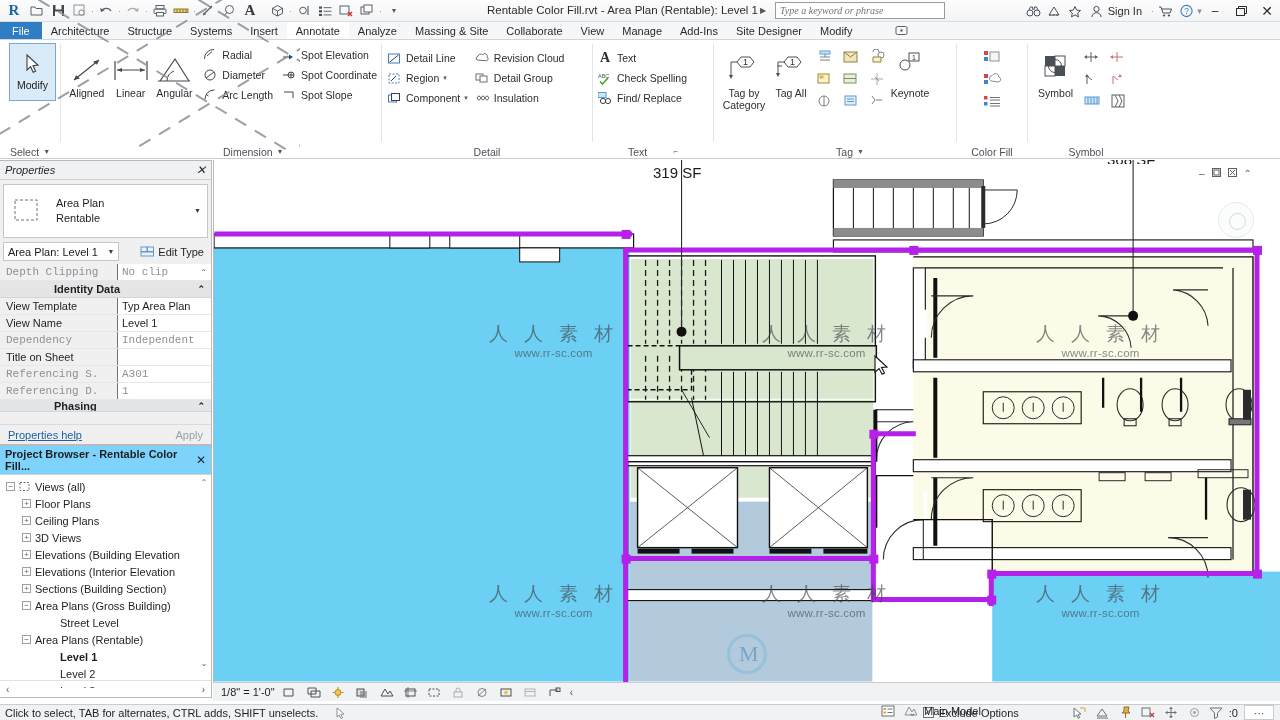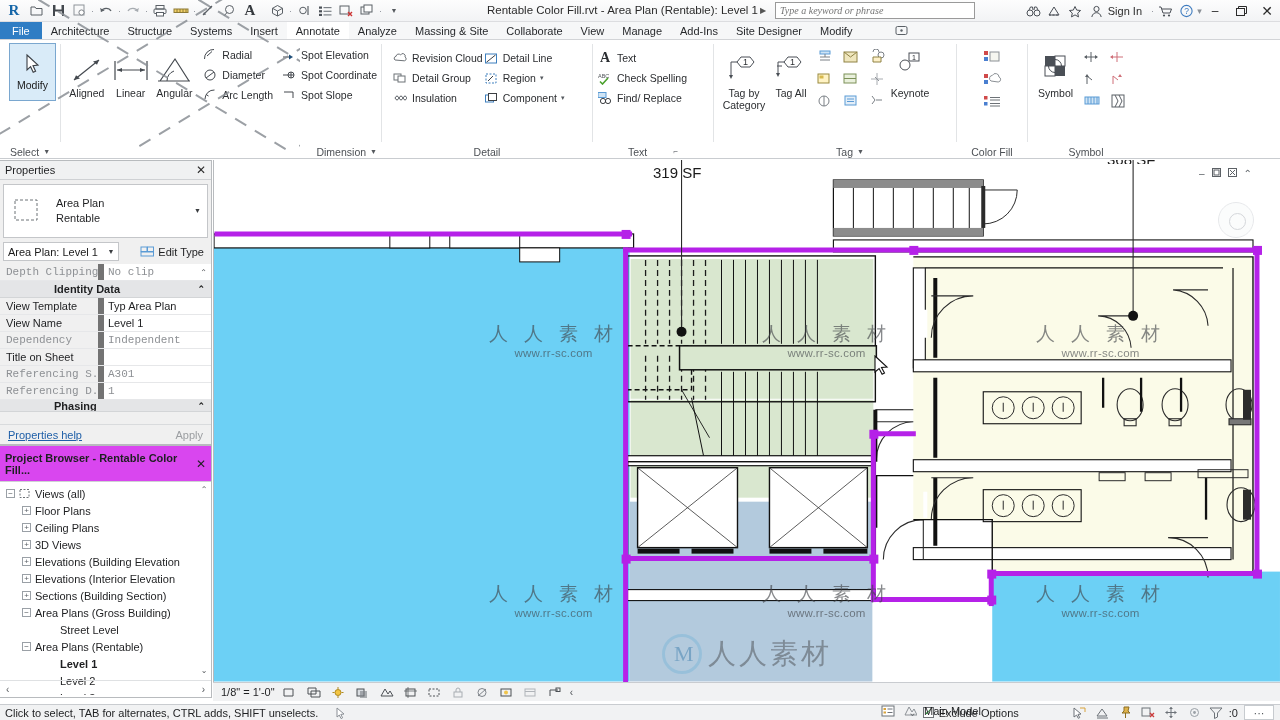--- a/index.html
+++ b/index.html
@@ -29,21 +29,21 @@
     width:24px;height:20px;display:flex;align-items:center;justify-content:center;
     color:#1666a8; font-weight:bold; font-size:15px; font-family:"Liberation Serif",serif;
   }
   .qsep { width:5px; text-align:center; color:#8a8f96; font-size:9px;}
   #doctitle {
     position:absolute; left:487px; top:4px;
     font-size:11.5px; color:#2b2b2b; white-space:nowrap;
   }
   #titlearrow { position:absolute; left:760px; top:6px; color:#555; font-size:8px;}
   #searchbox {
-    position:absolute; left:775px; top:2px; width:200px; height:17px;
+    position:absolute; left:775px; top:2px; width:170px; height:17px;
     background:#fff; border:1px solid #9a9a9a;
   }
   #searchbox input {
     width:100%; height:100%; border:0; outline:0; background:transparent;
     font-family:"Liberation Serif", serif; font-style:italic; font-size:10px; color:#a9aaae;
     padding-left:4px;
   }
   .tb-right { position:absolute; right:0; top:0; height:22px; display:flex; align-items:center; }
   .tbicon { width:21px;height:20px;display:flex;align-items:center;justify-content:center;color:#45494f;font-size:12px;}
   .signin { font-size:11px;color:#2b2b2b; padding:0 8px 0 1px; white-space:nowrap;}
@@ -95,21 +95,21 @@
   .cfstack .ic { width:26px;height:21px;display:flex;align-items:center;justify-content:center;}
   .dropcar { font-size:7px; color:#55595e; }
 
   
   #props {
     position:absolute; left:0; top:160px; width:212px; height:285px;
     background:#f0f0f0; border:1px solid #b8bbbe; border-left:0;
   }
   .palhdr {
     height:19px; background:#f0f1f2; display:flex;align-items:center;justify-content:space-between;
-    padding:0 5px; font-size:11px; color:#1e1f21; border-bottom:1px solid #cfd1d4;
+    padding:0 5px; font-size:11px; color:#1e1f21; border-bottom:1px solid #cfd1d4;font-style:italic;
   }
   .palhdr .x { font-size:12px; color:#2b2b2b; }
   .typesel {
     height:54px; background:#fff; border:1px solid #c4c6c9; margin:4px 3px 0 3px;
     display:flex; align-items:center; gap:6px; padding:0 6px; position:relative;
   }
   .typesel .thumb { width:40px;height:34px; }
   .typesel .ttxt { font-size:11px; color:#1e1f21; line-height:1.35;}
   .typesel .car { position:absolute; right:6px; top:22px; font-size:7px; color:#3a3d40;}
   .instrow {
@@ -119,41 +119,41 @@
     flex:1; background:#fff; border:1px solid #c4c6c9; height:19px; display:flex;align-items:center;
     padding:0 4px; font-size:11px; position:relative;
   }
   .instrow .field .car { position:absolute; right:4px; font-size:7px; color:#3a3d40;}
   .edittype { display:flex;align-items:center;gap:3px;font-size:11px;color:#1e1f21;padding-right:4px;}
   .proprow {
     display:flex; height:17px; align-items:center; font-size:11px; padding-left:6px; border-bottom:1px solid #e6e7e9;
   }
   .proprow .pk { width:92px; color:#1e1f21; overflow:hidden; white-space:nowrap;}
   .proprow .pv { flex:1; color:#1e1f21; background:#fff; height:16px; display:flex; align-items:center; padding-left:4px;
-                 border-left:6px solid #737373; overflow:hidden; white-space:nowrap;}
+                 border-left:1px solid #737373; overflow:hidden; white-space:nowrap;margin-left:19px;}
   .proprow.dim .pk, .proprow.dim .pv { color:#8d9094;font-family:Liberation Mono, monospace; }
   .proprow.grp { background:#e4e5e7; font-weight:bold; border-bottom:1px solid #d3d5d7;}
   .proprow.grp .pk { width:auto; flex:1;padding-left:48px; }
   .proprow.grp .chev { padding-right:6px; font-size:9px; }
   .propfoot {
     position:absolute; bottom:0; left:0; right:0; height:20px; background:#f0f0f0;
     display:flex; align-items:center; justify-content:space-between; padding:0 8px;
     border-top:1px solid #d9dbdd;
   }
   .propfoot a { color:#1f5fa8; text-decoration:underline; font-size:11px;}
   .propfoot .apply { color:#9b9ea1; font-size:11px; }
   .scrollup { position:absolute; right:4px; font-size:8px; color:#56595d;}
 
   
   #browser {
     position:absolute; left:0; top:445px; width:212px; height:253px;
     background:#ffffff; border:1px solid #b8bbbe; border-left:0;
   }
   .bhdr {
-    height:36px; background:#d946ef; display:flex;align-items:center;justify-content:space-between;
+    height:29px; background:#7dd3fc; display:flex;align-items:center;justify-content:space-between;
     padding:0 5px; font-size:11px; font-weight:bold; color:#1e1f21; border-bottom:1px solid #cfd1d4;
   }
   .tree { padding:3px 0 0 0; position:relative; height:213px; overflow:hidden;}
   .tnode { display:flex; align-items:center; height:17px; font-size:11px; color:#1e1f21; white-space:nowrap;}
   .tbox {
     width:9px;height:9px; border:1px solid #9aa0a6; margin-right:4px; color:#5a6066;
     font-size:8px; line-height:7px; text-align:center; background:#fff; flex:0 0 auto;
   }
   .tnode.bold { font-weight:bold; }
   .browserscroll {
@@ -512,57 +512,29 @@
         <div class="smallrow">
           <span class="si">
               <svg width="14" height="12" viewBox="0 0 14 12">
                 <path d="M2 3h9v6" fill="none" stroke="#44494f"></path>
               </svg>
             </span>
           <span>Spot Slope</span>
         </div>
       </div>
     </div>
-    <div class="plabel" style="justify-content:flex-end;padding-left:158px">
+    <div class="plabel" style="justify-content:flex-start;padding-left:158px">
       <span>Dimension</span>
       <span class="dropcar">▼</span>
     </div>
   </div>
   <div class="psep"></div>
 
   <div class="panel" style="width:210px">
     <div class="pbody" style="padding-top:3px">
-      <div class="stack" style="margin-left:6px">
-        <div class="smallrow">
-          <span class="si">
-              <svg width="14" height="12" viewBox="0 0 14 12">
-                <path d="M2 8a2 2 0 0 1 1-3.6A2.6 2.6 0 0 1 7.6 3 2.4 2.4 0 0 1 12 5a2 2 0 0 1-.6 3.8z" fill="none" stroke="#6d7277"></path>
-              </svg>
-            </span>
-          <span>Revision Cloud</span>
-        </div>
-        <div class="smallrow">
-          <span class="si">
-              <svg width="14" height="12" viewBox="0 0 14 12">
-                <rect x="1" y="2" width="7" height="6" fill="none" stroke="#6d7277"></rect>
-                <rect x="5" y="4" width="7" height="6" fill="#fff" stroke="#6d7277"></rect>
-              </svg>
-            </span>
-          <span>Detail Group</span>
-        </div>
-        <div class="smallrow">
-          <span class="si">
-              <svg width="14" height="12" viewBox="0 0 14 12">
-                <path d="M2 6q2-4 4 0t4 0 4 0" fill="none" stroke="#5b6066"></path>
-                <path d="M2 6q2 4 4 0t4 0 4 0" fill="none" stroke="#5b6066"></path>
-              </svg>
-            </span>
-          <span>Insulation</span>
-        </div>
-      </div>
       <div class="stack">
         <div class="smallrow">
           <span class="si">
               <svg width="14" height="13" viewBox="0 0 14 13">
                 <rect x="1.5" y="2" width="11" height="9" fill="none" stroke="#3c7fbe"></rect>
                 <path d="M2.5 10.2L11.5 3" stroke="#3c3f43"></path>
               </svg>
             </span>
           <span>Detail Line</span>
         </div>
@@ -578,20 +550,48 @@
         </div>
         <div class="smallrow">
           <span class="si">
               <svg width="14" height="13" viewBox="0 0 14 13">
                 <rect x="1.5" y="3" width="8" height="7" fill="none" stroke="#3c7fbe"></rect>
                 <rect x="4.5" y="1.5" width="8" height="7" fill="#fff" stroke="#3c3f43"></rect>
               </svg>
             </span>
           <span>Component</span>
           <span class="dropcar">▾</span>
+        </div>
+      </div>
+      <div class="stack" style="margin-left:6px">
+        <div class="smallrow">
+          <span class="si">
+              <svg width="14" height="12" viewBox="0 0 14 12">
+                <path d="M2 8a2 2 0 0 1 1-3.6A2.6 2.6 0 0 1 7.6 3 2.4 2.4 0 0 1 12 5a2 2 0 0 1-.6 3.8z" fill="none" stroke="#6d7277"></path>
+              </svg>
+            </span>
+          <span>Revision Cloud</span>
+        </div>
+        <div class="smallrow">
+          <span class="si">
+              <svg width="14" height="12" viewBox="0 0 14 12">
+                <rect x="1" y="2" width="7" height="6" fill="none" stroke="#6d7277"></rect>
+                <rect x="5" y="4" width="7" height="6" fill="#fff" stroke="#6d7277"></rect>
+              </svg>
+            </span>
+          <span>Detail Group</span>
+        </div>
+        <div class="smallrow">
+          <span class="si">
+              <svg width="14" height="12" viewBox="0 0 14 12">
+                <path d="M2 6q2-4 4 0t4 0 4 0" fill="none" stroke="#5b6066"></path>
+                <path d="M2 6q2 4 4 0t4 0 4 0" fill="none" stroke="#5b6066"></path>
+              </svg>
+            </span>
+          <span>Insulation</span>
         </div>
       </div>
     </div>
     <div class="plabel">Detail</div>
   </div>
   <div class="psep"></div>
 
   <div class="panel" style="width:120px">
     <div class="pbody" style="padding-top:3px">
       <div class="stack">
@@ -1172,21 +1172,20 @@
     <div class="cn">人 人 素 材</div>
     <div class="en">www.rr-sc.com</div>
   </div>
   <div class="wm" style="left:822px; top:422px">
     <div class="cn">人 人 素 材</div>
     <div class="en">www.rr-sc.com</div>
   </div>
 
   <div id="bigwm">
     <span class="ring"></span>
-    <span class="txt">人人素材</span>
   </div>
 </div>
 
 <svg id="diaglayer">
   <g stroke="#8b9096" stroke-width="2" stroke-dasharray="13 10" fill="none" opacity=".85">
     <path d="M-60 170 L320 -60 M100 170 L480 -60 M260 170 L640 -60 M420 170 L800 -60 M580 170 L960 -60 M740 170 L1120 -60 M900 170 L1280 -60 M1060 170 L1440 -60"></path>
     <path d="M-60 -60 L320 170 M100 -60 L480 170 M260 -60 L640 170 M420 -60 L800 170 M580 -60 L960 170 M740 -60 L1120 170 M900 -60 L1280 170 M1060 -60 L1440 170"></path>
   </g>
   <g stroke="#7f858b" stroke-width="2" stroke-dasharray="13 10" fill="none" opacity=".8">
     <path d="M-100 420 L280 160 M160 420 L540 160 M420 420 L800 160 M680 420 L1060 160 M940 420 L1320 160"></path>

